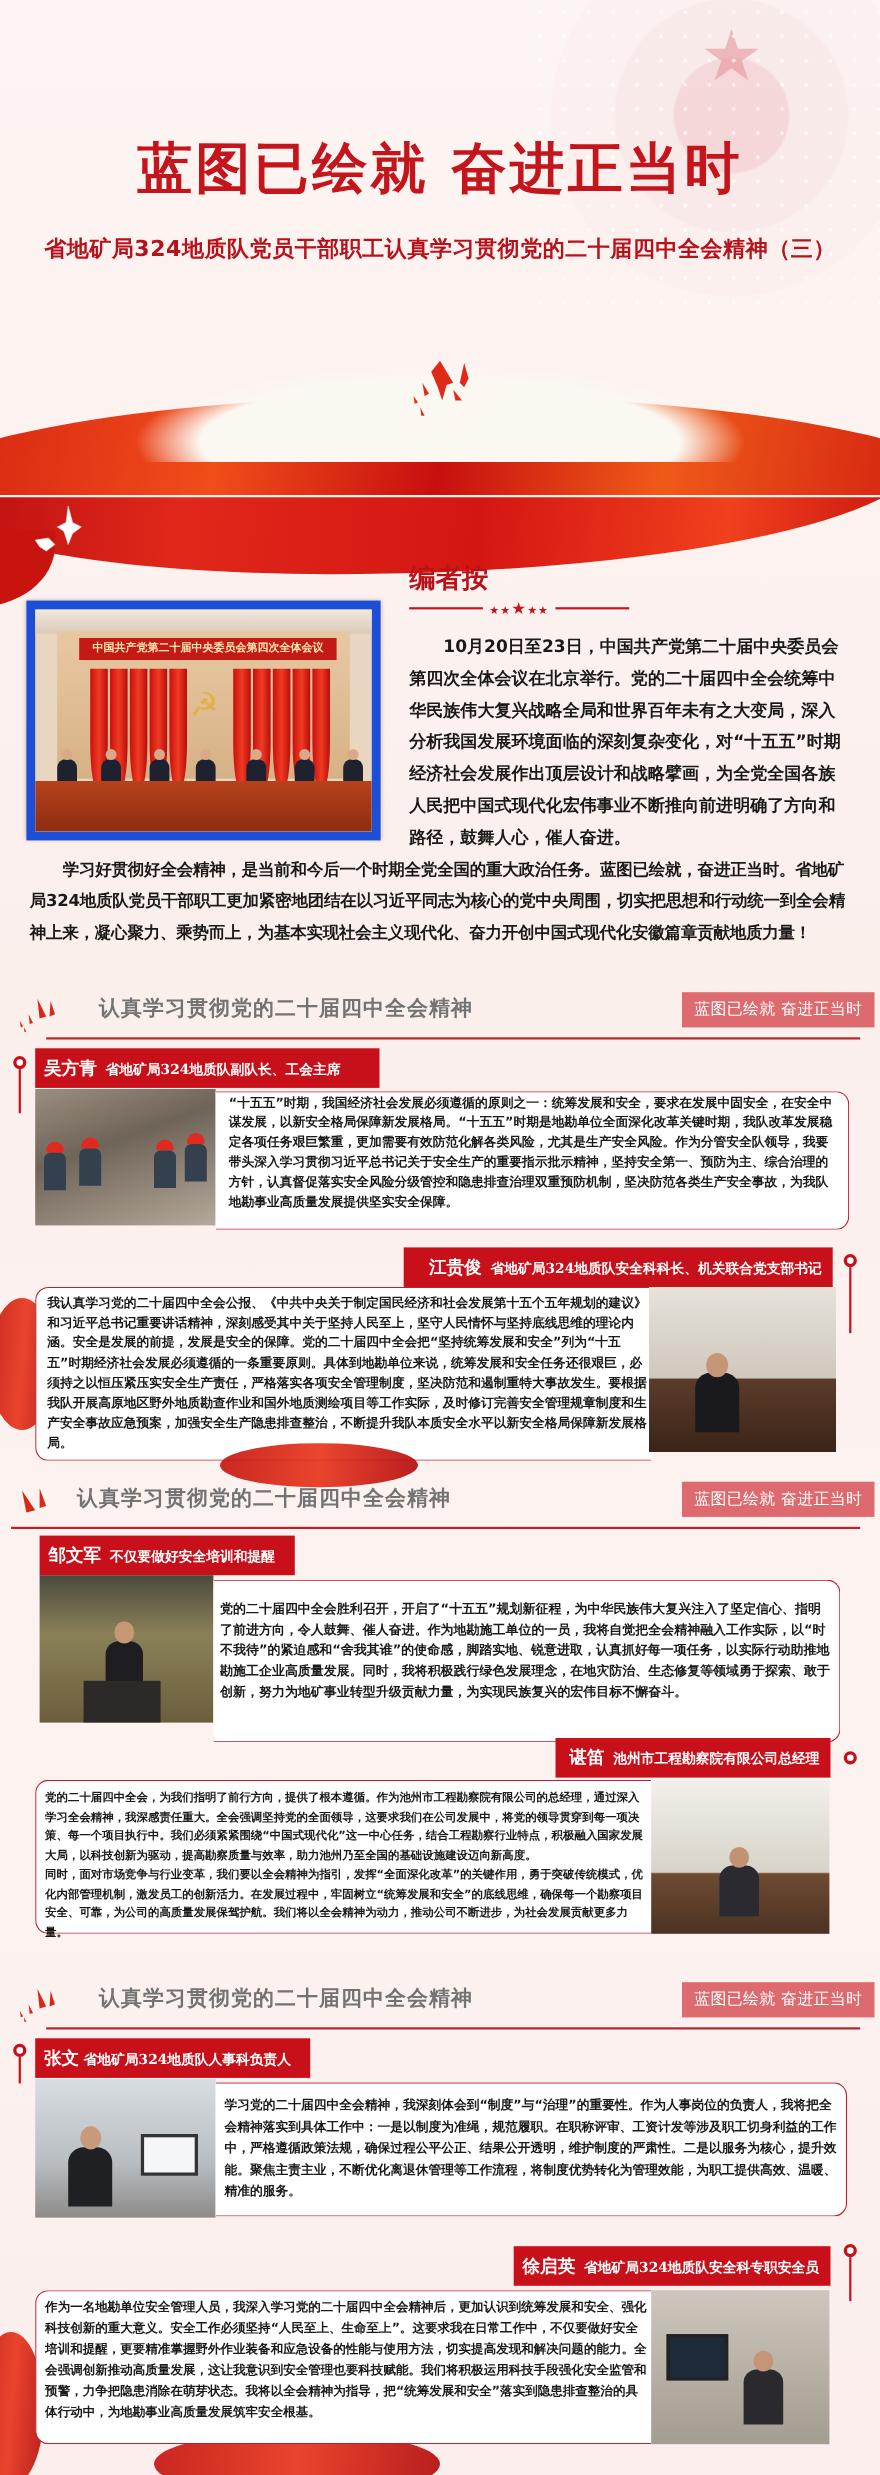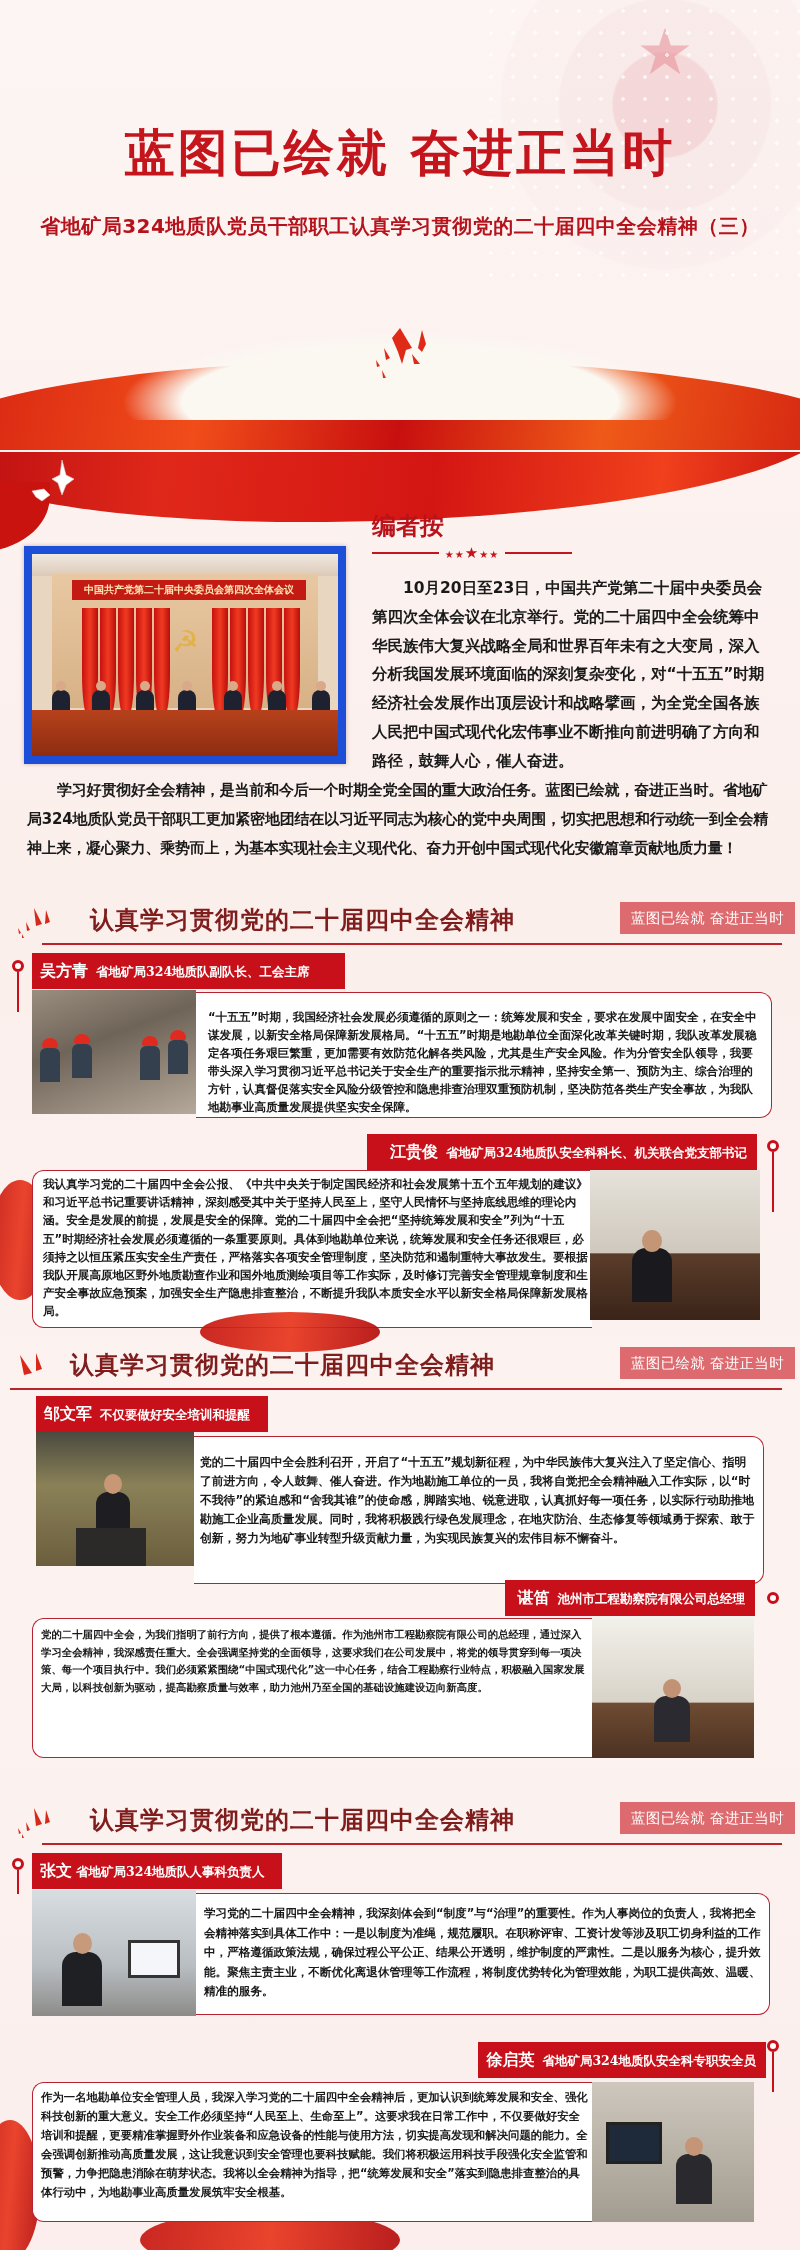--- a/index.html
+++ b/index.html
@@ -93,21 +93,21 @@
   .intro-body {
     position: absolute; left: 27px; top: 776px; width: 750px; font-size: 15px; line-height: 29px;
     font-weight: bold; color: #1a1a1a; text-indent: 2em; letter-spacing: -0.2px;
   }
   .section-header {
     position: absolute; left: 0; width: 800px; height: 42px;
   }
   .section-header .birds-sm { position: absolute; left: 12px; top: 4px; width: 62px; height: 36px; }
   .section-header .sec-title {
     position: absolute; left: 90px; top: 4px; font-family: "DejaVu Serif", serif; font-weight: bold;
-    font-size: 24px; color: #7f1d1d; letter-spacing: 1px;
+    font-size: 19px; color: #737373; letter-spacing: 1px;
   }
   .section-header .sec-tag {
     position: absolute; right: 5px; top: 2px; width: 175px; height: 32px; background: #dc6a6e;
     color: #fff; font-size: 14.5px; line-height: 32px; text-align: center; letter-spacing: 0.3px;
   }
   .section-header .sec-rule { position: absolute; left: 42px; right: 18px; top: 43px; height: 2px; background: #b8242a; }
   .name-bar {
     position: absolute; height: 36px; background: #c8101a; color: #fff;
     font-family: "DejaVu Serif", serif; font-weight: bold; line-height: 36px; padding-left: 8px; padding-right: 10px;
     white-space: nowrap; font-size: 12.5px;
@@ -241,21 +241,21 @@
   <div class="h" style="left:10px;top:48px"></div>
     <div class="b" style="left:8px;top:58px"></div>
   <div class="h" style="left:42px;top:44px"></div>
     <div class="b" style="left:40px;top:54px"></div>
   <div class="h" style="left:110px;top:46px"></div>
     <div class="b" style="left:108px;top:56px"></div>
   <div class="h" style="left:138px;top:40px"></div>
     <div class="b" style="left:136px;top:50px"></div>
 </div>
 <div class="card" style="left:196px;top:992px;width:576px;height:126px;border-radius:0 12px 12px 0;border-left:none">
-  <div class="txt" style="left:12px;top:15px;width:556px;font-size:11.6px;line-height:18px">“十五五”时期，我国经济社会发展必须遵循的原则之一：统筹发展和安全，要求在发展中固安全，在安全中谋发展，以新安全格局保障新发展格局。“十五五”时期是地勘单位全面深化改革关键时期，我队改革发展稳定各项任务艰巨繁重，更加需要有效防范化解各类风险，尤其是生产安全风险。作为分管安全队领导，我要带头深入学习贯彻习近平总书记关于安全生产的重要指示批示精神，坚持安全第一、预防为主、综合治理的方针，认真督促落实安全风险分级管控和隐患排查治理双重预防机制，坚决防范各类生产安全事故，为我队地勘事业高质量发展提供坚实安全保障。</div>
+  <div class="txt" style="left:12px;top:0;width:556px;font-size:11.6px;line-height:18px">“十五五”时期，我国经济社会发展必须遵循的原则之一：统筹发展和安全，要求在发展中固安全，在安全中谋发展，以新安全格局保障新发展格局。“十五五”时期是地勘单位全面深化改革关键时期，我队改革发展稳定各项任务艰巨繁重，更加需要有效防范化解各类风险，尤其是生产安全风险。作为分管安全队领导，我要带头深入学习贯彻习近平总书记关于安全生产的重要指示批示精神，坚持安全第一、预防为主、综合治理的方针，认真督促落实安全风险分级管控和隐患排查治理双重预防机制，坚决防范各类生产安全事故，为我队地勘事业高质量发展提供坚实安全保障。</div>
 </div>
 
 <div class="name-bar" style="left:367px;top:1134px;width:390px;text-align:right">
   <span class="nm">江贵俊</span><span>省地矿局324地质队安全科科长、机关联合党支部书记</span>
 </div>
 <div class="pin" style="left:767px;top:1140px"></div>
 <div class="pin-line" style="left:772px;top:1152px;height:60px"></div>
 
 <div class="red-swoosh" style="left:-10px;top:1180px;width:60px;height:120px"></div>
 <div class="card" style="left:32px;top:1170px;width:560px;height:158px;border-radius:12px 0 0 12px;border-right:none">
@@ -290,20 +290,21 @@
 </div>
 
 <div class="name-bar" style="left:505px;top:1580px;width:250px;text-align:right">
   <span class="nm">谌笛</span><span>池州市工程勘察院有限公司总经理</span>
 </div>
 <div class="pin" style="left:767px;top:1592px"></div>
 
 <div class="card" style="left:32px;top:1618px;width:560px;height:140px;border-radius:12px 0 0 12px;border-right:none">
   <div class="txt" style="left:8px;top:7px;width:548px;font-size:10.4px;line-height:17.5px">
     <div>党的二十届四中全会，为我们指明了前行方向，提供了根本遵循。作为池州市工程勘察院有限公司的总经理，通过深入学习全会精神，我深感责任重大。全会强调坚持党的全面领导，这要求我们在公司发展中，将党的领导贯穿到每一项决策、每一个项目执行中。我们必须紧紧围绕“中国式现代化”这一中心任务，结合工程勘察行业特点，积极融入国家发展大局，以科技创新为驱动，提高勘察质量与效率，助力池州乃至全国的基础设施建设迈向新高度。</div>
+    <div>同时，面对市场竞争与行业变革，我们要以全会精神为指引，发挥“全面深化改革”的关键作用，勇于突破传统模式，优化内部管理机制，激发员工的创新活力。在发展过程中，牢固树立“统筹发展和安全”的底线思维，确保每一个勘察项目安全、可靠，为公司的高质量发展保驾护航。我们将以全会精神为动力，推动公司不断进步，为社会发展贡献更多力量。</div>
   </div>
 </div>
 <div class="photo ph-desk" style="left:592px;top:1618px;width:162px;height:140px">
   <div class="person" style="left:62px;top:78px"></div>
 </div>
 
 <div class="section-header" style="top:1800px">
   <svg class="birds-sm" viewBox="0 0 62 36">
     <g fill="#d8281a">
         <path d="M22 4 L30 20 L24 22 Z"></path>
@@ -324,21 +325,21 @@
   <span class="nm" style="margin-right:4px">张文</span><span>省地矿局324地质队人事科负责人</span>
 </div>
 <div class="photo ph-screen" style="left:32px;top:1890px;width:164px;height:126px">
   <div class="person" style="left:30px;top:62px"></div>
   <div class="monitor" style="left:96px;top:50px"></div>
 </div>
 <div class="card" style="left:196px;top:1893px;width:574px;height:122px;border-radius:0 12px 12px 0;border-left:none">
   <div class="txt" style="left:8px;top:10px;width:560px;font-size:11.6px;line-height:19.5px">学习党的二十届四中全会精神，我深刻体会到“制度”与“治理”的重要性。作为人事岗位的负责人，我将把全会精神落实到具体工作中：一是以制度为准绳，规范履职。在职称评审、工资计发等涉及职工切身利益的工作中，严格遵循政策法规，确保过程公平公正、结果公开透明，维护制度的严肃性。二是以服务为核心，提升效能。聚焦主责主业，不断优化离退休管理等工作流程，将制度优势转化为管理效能，为职工提供高效、温暖、精准的服务。</div>
 </div>
 
-<div class="name-bar" style="left:478px;top:2042px;width:288px;text-align:right">
+<div class="name-bar" style="left:467px;top:2042px;width:288px;">
   <span class="nm">徐启英</span><span>省地矿局324地质队安全科专职安全员</span>
 </div>
 <div class="pin" style="left:767px;top:2040px"></div>
 <div class="pin-line" style="left:772px;top:2052px;height:40px"></div>
 
 <div class="red-swoosh" style="left:-20px;top:2120px;width:60px;height:140px"></div>
 <div class="red-swoosh" style="left:140px;top:2210px;width:260px;height:60px"></div>
 <div class="card" style="left:32px;top:2082px;width:560px;height:140px;border-radius:12px 0 0 12px;border-right:none">
   <div class="txt" style="left:8px;top:5px;width:548px;font-size:11.4px;line-height:19px">作为一名地勘单位安全管理人员，我深入学习党的二十届四中全会精神后，更加认识到统筹发展和安全、强化科技创新的重大意义。安全工作必须坚持“人民至上、生命至上”。这要求我在日常工作中，不仅要做好安全培训和提醒，更要精准掌握野外作业装备和应急设备的性能与使用方法，切实提高发现和解决问题的能力。全会强调创新推动高质量发展，这让我意识到安全管理也要科技赋能。我们将积极运用科技手段强化安全监管和预警，力争把隐患消除在萌芽状态。我将以全会精神为指导，把“统筹发展和安全”落实到隐患排查整治的具体行动中，为地勘事业高质量发展筑牢安全根基。</div>
 </div>

